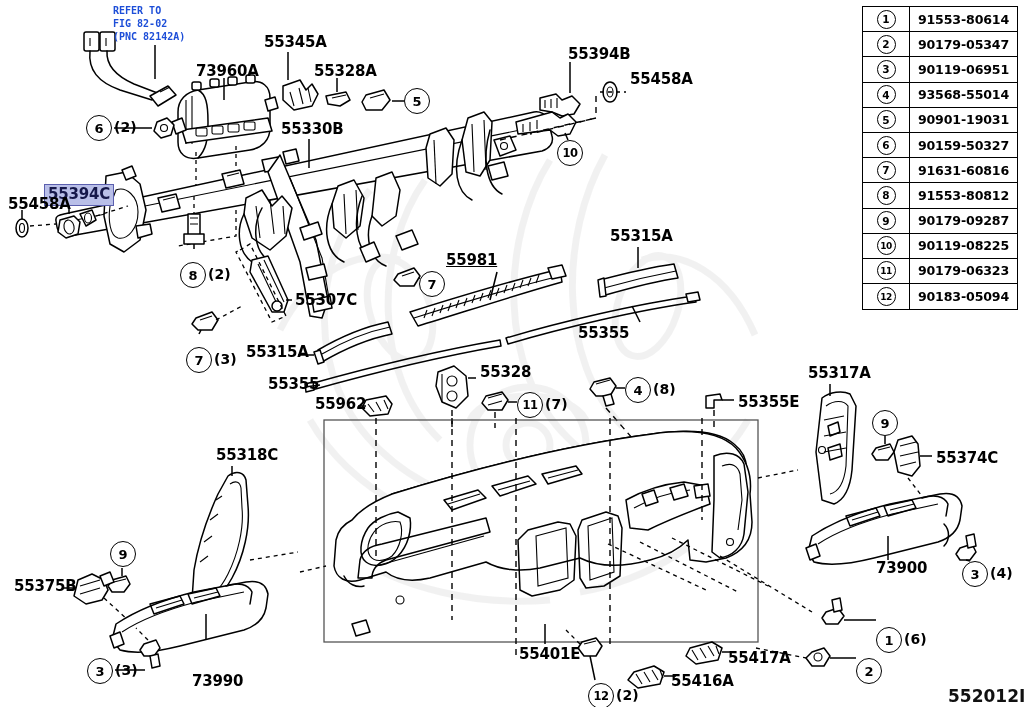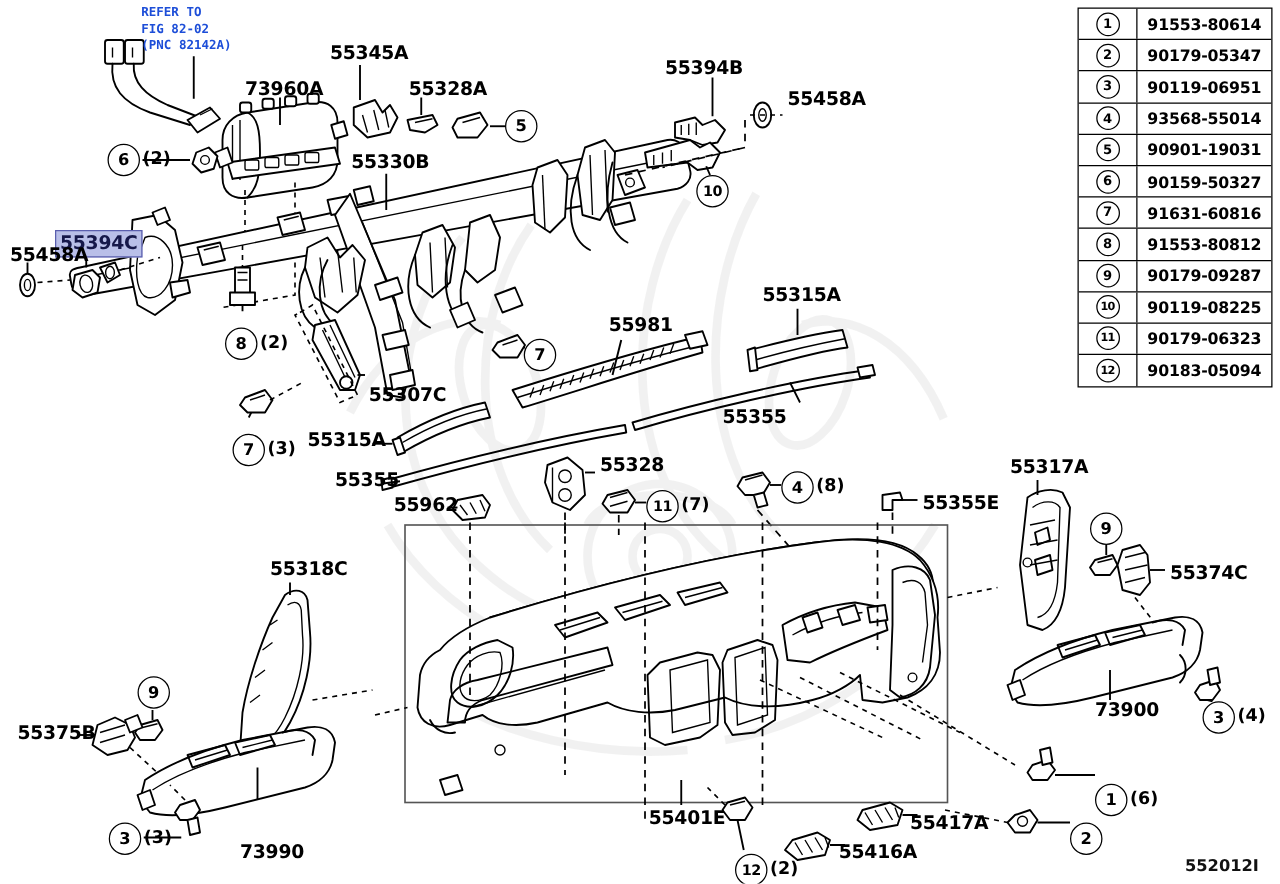--- a/index.html
+++ b/index.html
@@ -56,21 +56,21 @@
     font-weight: bold;
     font-size: 10px;
     line-height: 1.30;
     color: #1d4ed8;
     white-space: pre;
   }
   .diagcode {
     position: absolute;
     font-family: "DejaVu Sans", sans-serif;
     font-weight: bold;
-    font-size: 13px;
+    font-size: 17px;
     color: #111;
     letter-spacing: 0px;
   }
   
   .callout {
     position: absolute;
     width: 26px; height: 26px;
     border: 1.7px solid #000;
     border-radius: 50%;
     background: #fff;
@@ -625,28 +625,28 @@
       <path class="dashfine" d="M148,640 L136,628"></path>
     </g>
   </svg>
 
   <div class="refblk" style="left:113px; top:4px;">REFER TO
 FIG 82-02
 (PNC 82142A)</div>
 
   <div class="lbl" style="left:196px; top:63px;">73960A</div>
   <div class="lbl" style="left:264px; top:34px;">55345A</div>
-  <div class="lbl" style="left:327px; top:63px;">55328A</div>
-  <div class="lbl" style="left:532px; top:46px;">55394B</div>
+  <div class="lbl" style="left:314px; top:63px;">55328A</div>
+  <div class="lbl" style="left:568px; top:46px;">55394B</div>
   <div class="lbl" style="left:630px; top:71px;">55458A</div>
   <div class="lbl" style="left:281px; top:121px;">55330B</div>
   <div class="lbl hl" style="left:44px; top:184px;">55394C</div>
   <div class="lbl" style="left:8px;   top:196px;">55458A</div>
-  <div class="lbl" style="left:295px; top:308px;">55307C</div>
-  <div class="lbl" style="left:487px; top:252px;">55981</div>
+  <div class="lbl" style="left:295px; top:292px;">55307C</div>
+  <div class="lbl" style="left:446px; top:252px;text-decoration:underline;">55981</div>
   <div class="lbl" style="left:610px; top:228px;">55315A</div>
   <div class="lbl" style="left:578px; top:325px;">55355</div>
   <div class="lbl" style="left:246px; top:344px;">55315A</div>
   <div class="lbl" style="left:268px; top:376px;">55355</div>
   <div class="lbl" style="left:315px; top:396px;">55962</div>
   <div class="lbl" style="left:480px; top:364px;">55328</div>
   <div class="lbl" style="left:738px; top:394px;">55355E</div>
   <div class="lbl" style="left:808px; top:365px;">55317A</div>
   <div class="lbl" style="left:936px; top:450px;">55374C</div>
   <div class="lbl" style="left:876px; top:560px;">73900</div>

